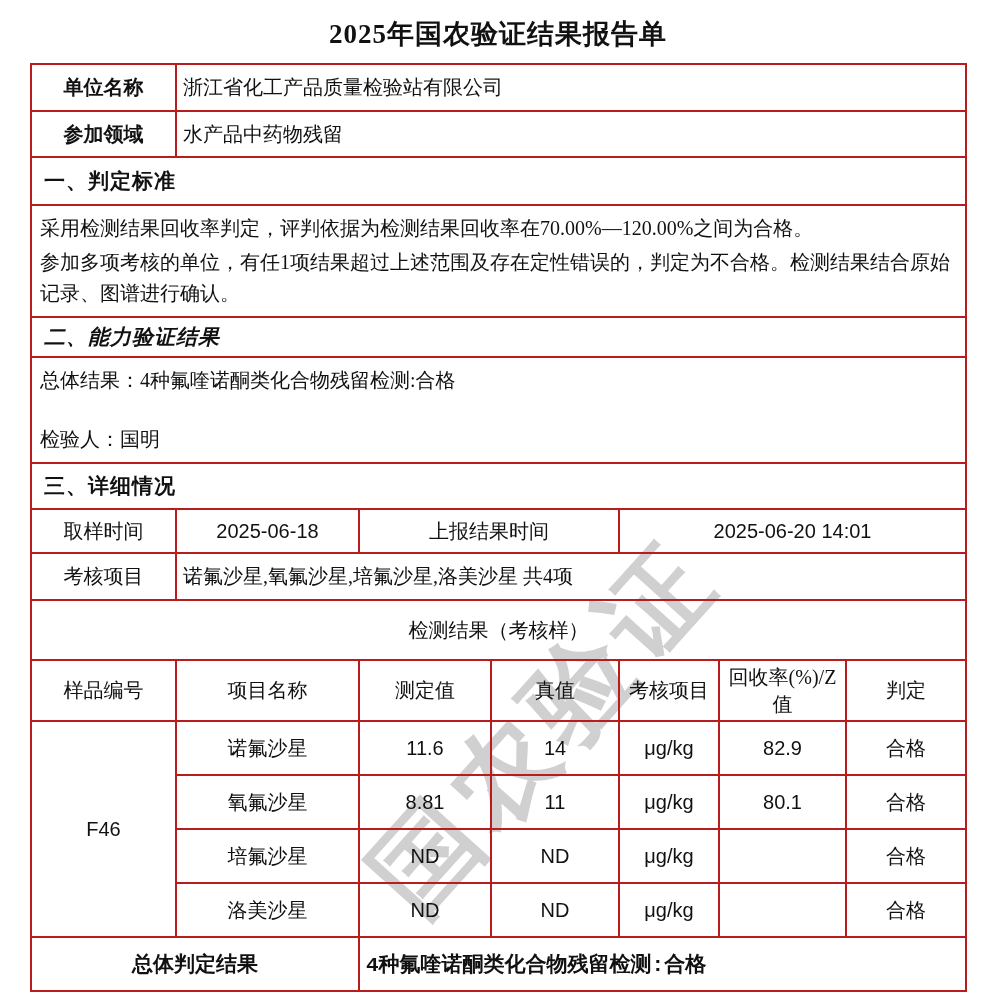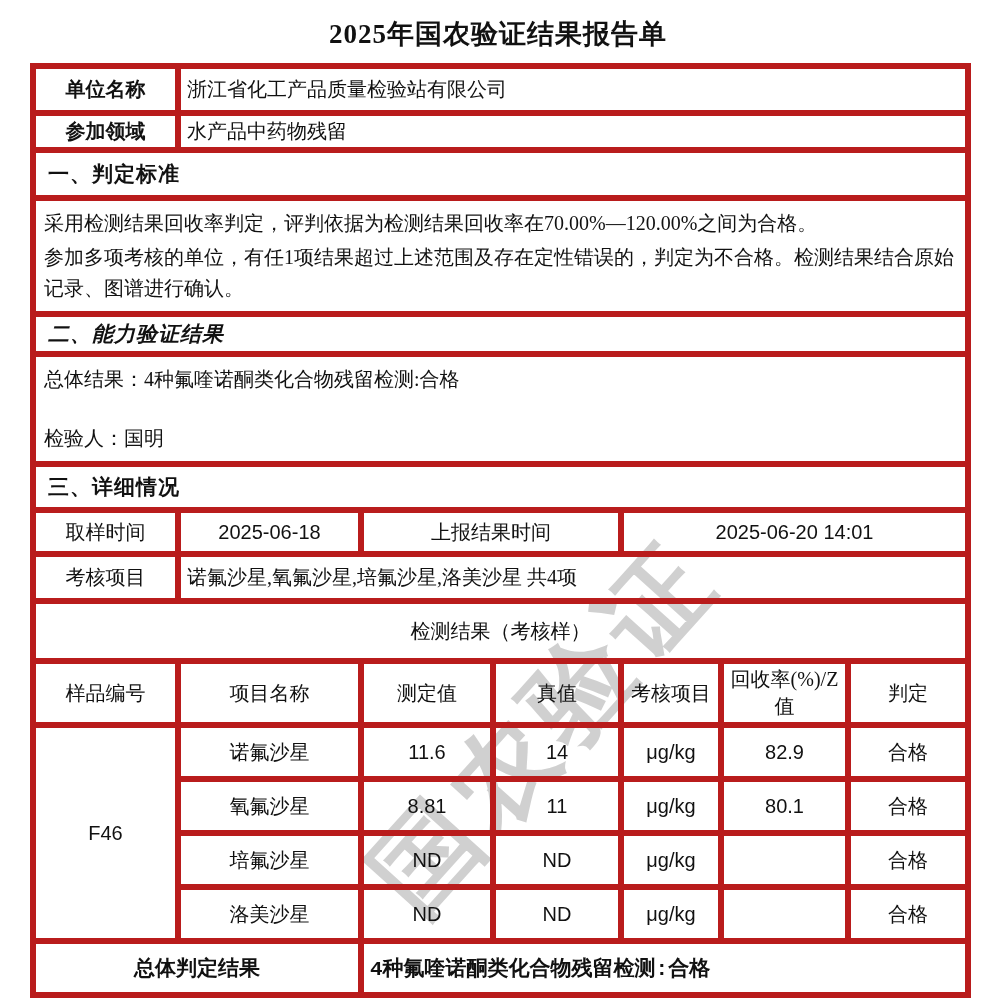--- a/index.html
+++ b/index.html
@@ -17,36 +17,36 @@
   }
   .doc-title{
     text-align:center;font-size:27px;font-weight:bold;
     margin:16px 0 11px 0;position:relative;z-index:1;letter-spacing:1px;
   }
   table.report{
     border-collapse:collapse;table-layout:fixed;width:935px;
     margin-left:30px;position:relative;z-index:1;background:transparent;
   }
   td{
-    border:6px solid #b91c1c;padding:2px 6px;font-size:20px;
+    border:2px solid #b91c1c;padding:2px 6px;font-size:20px;
     vertical-align:middle;overflow:hidden;word-break:break-all;
   }
   .c{text-align:center;}
   .l{text-align:left;}
   .bold{font-weight:bold;}
   .num{font-family:"Liberation Sans","DejaVu Sans",sans-serif;}
   .sec{font-size:21px;padding-left:12px;letter-spacing:1px;}
   .para{padding:4px 8px;}
   .para p{margin:3px 0;line-height:31px;font-size:20px;}
   .block2 p:first-child{margin-bottom:28px;}
   .big{font-size:21px;}
   .hdr{line-height:1.35;padding:2px 4px;}
   
   tr.r-info   {height:47px;}
-  tr.r-info2  {height:37px;}
+  tr.r-info2  {height:46px;}
   tr.r-sec    {height:48px;}
   tr.r-para   {height:98px;}
   tr.r-sec2   {height:40px;font-style:italic;}
   tr.r-block  {height:92px;}
   tr.r-sec3   {height:46px;}
   tr.r-time   {height:44px;}
   tr.r-items  {height:47px;}
   tr.r-banner {height:60px;}
   tr.r-head   {height:61px;}
   tr.r-data   {height:54px;}

